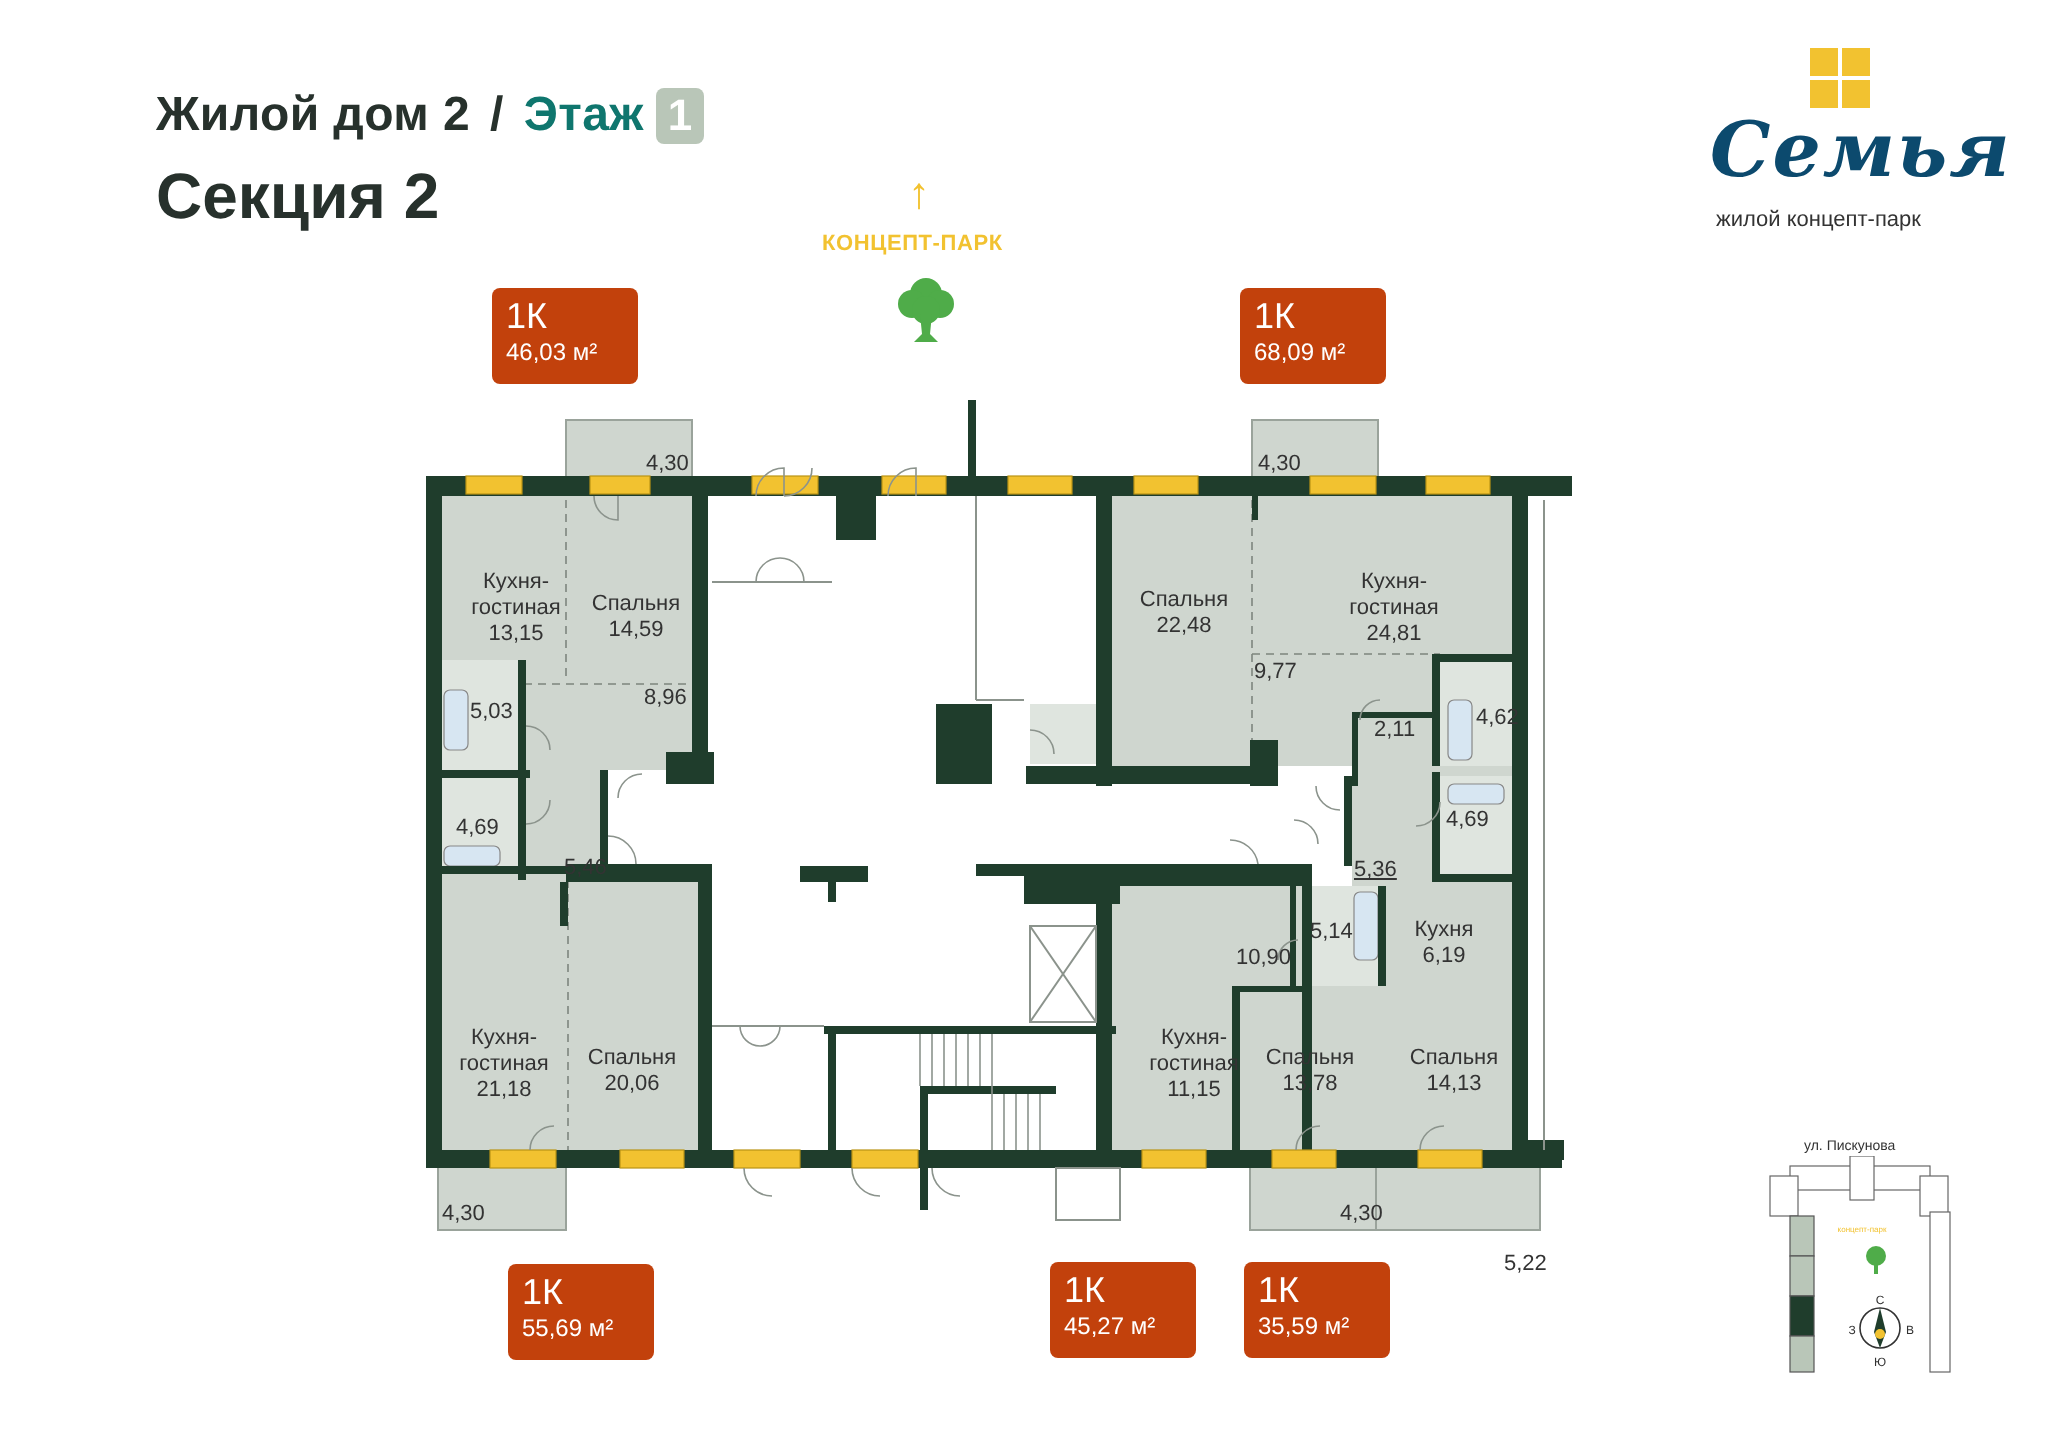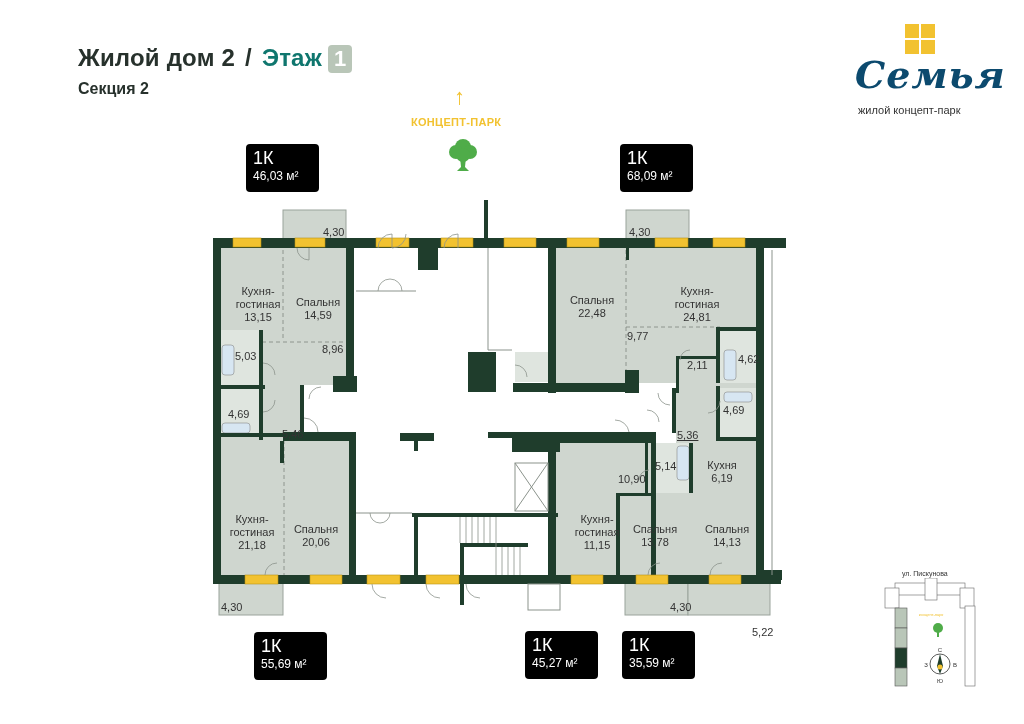--- a/index.html
+++ b/index.html
@@ -4,34 +4,34 @@
 <style>
   html, body { margin:0; padding:0; background:#ffffff; }
   body { width:1024px; height:724px; position:relative; overflow:hidden;
          font-family:"Liberation Sans", "DejaVu Sans", sans-serif; color:#1f2a24; }
   .abs { position:absolute; }
   .title { left:78px; top:44px; font-size:24px; font-weight:bold; color:#27312c; letter-spacing:0.2px; }
   .title .sep { margin:0 10px; }
   .title .floor-word { color:#0f766e; }
   .floor-badge { display:inline-block; background:#b9c6b8; color:#ffffff; border-radius:4px;
                  padding:0 6px; margin-left:6px; font-size:22px; line-height:28px; }
-  .subtitle { left:78px; top:80px; font-size:16px; font-weight:bold; color:#27312c; }
+  .subtitle { left:78px; top:80px; font-size:32px; font-weight:bold; color:#27312c; }
 
   .logo-squares { left:905px; top:24px; width:30px; height:30px; display:grid;
                   grid-template-columns:14px 14px; grid-gap:2px; }
   .logo-squares span { background:#f2c230; }
   .logo-word { left:855px; top:52px; font-family:"DejaVu Serif", serif; font-size:38px;
                font-style:italic; font-weight:bold; color:#0c4a6e; letter-spacing:1px; }
   .logo-sub { left:858px; top:104px; font-size:11px; color:#333; }
 
   .park-arrow { left:454px; top:84px; color:#f2c230; font-size:22px; font-weight:bold; }
   .park-label { left:411px; top:116px; color:#f2c230; font-size:11px; font-weight:bold; letter-spacing:0.3px; }
   .tree { left:448px; top:137px; }
 
-  .badge { background:#000000; color:#fff; border-radius:4px; width:73px; height:48px; box-sizing:border-box;
+  .badge { background:#c2410c; color:#fff; border-radius:4px; width:73px; height:48px; box-sizing:border-box;
            padding:4px 7px; }
   .badge .rooms { font-size:18px; line-height:20px; }
   .badge .area { font-size:12px; line-height:16px; }
 
   .plan { left:0; top:0; width:1024px; height:724px; }
   .room-label { position:absolute; font-size:11px; color:#333; text-align:center; line-height:13px; }
   .dim { position:absolute; font-size:11px; color:#333; }
 
   .minimap-street { left:902px; top:570px; font-size:7px; color:#333; }
 </style>

